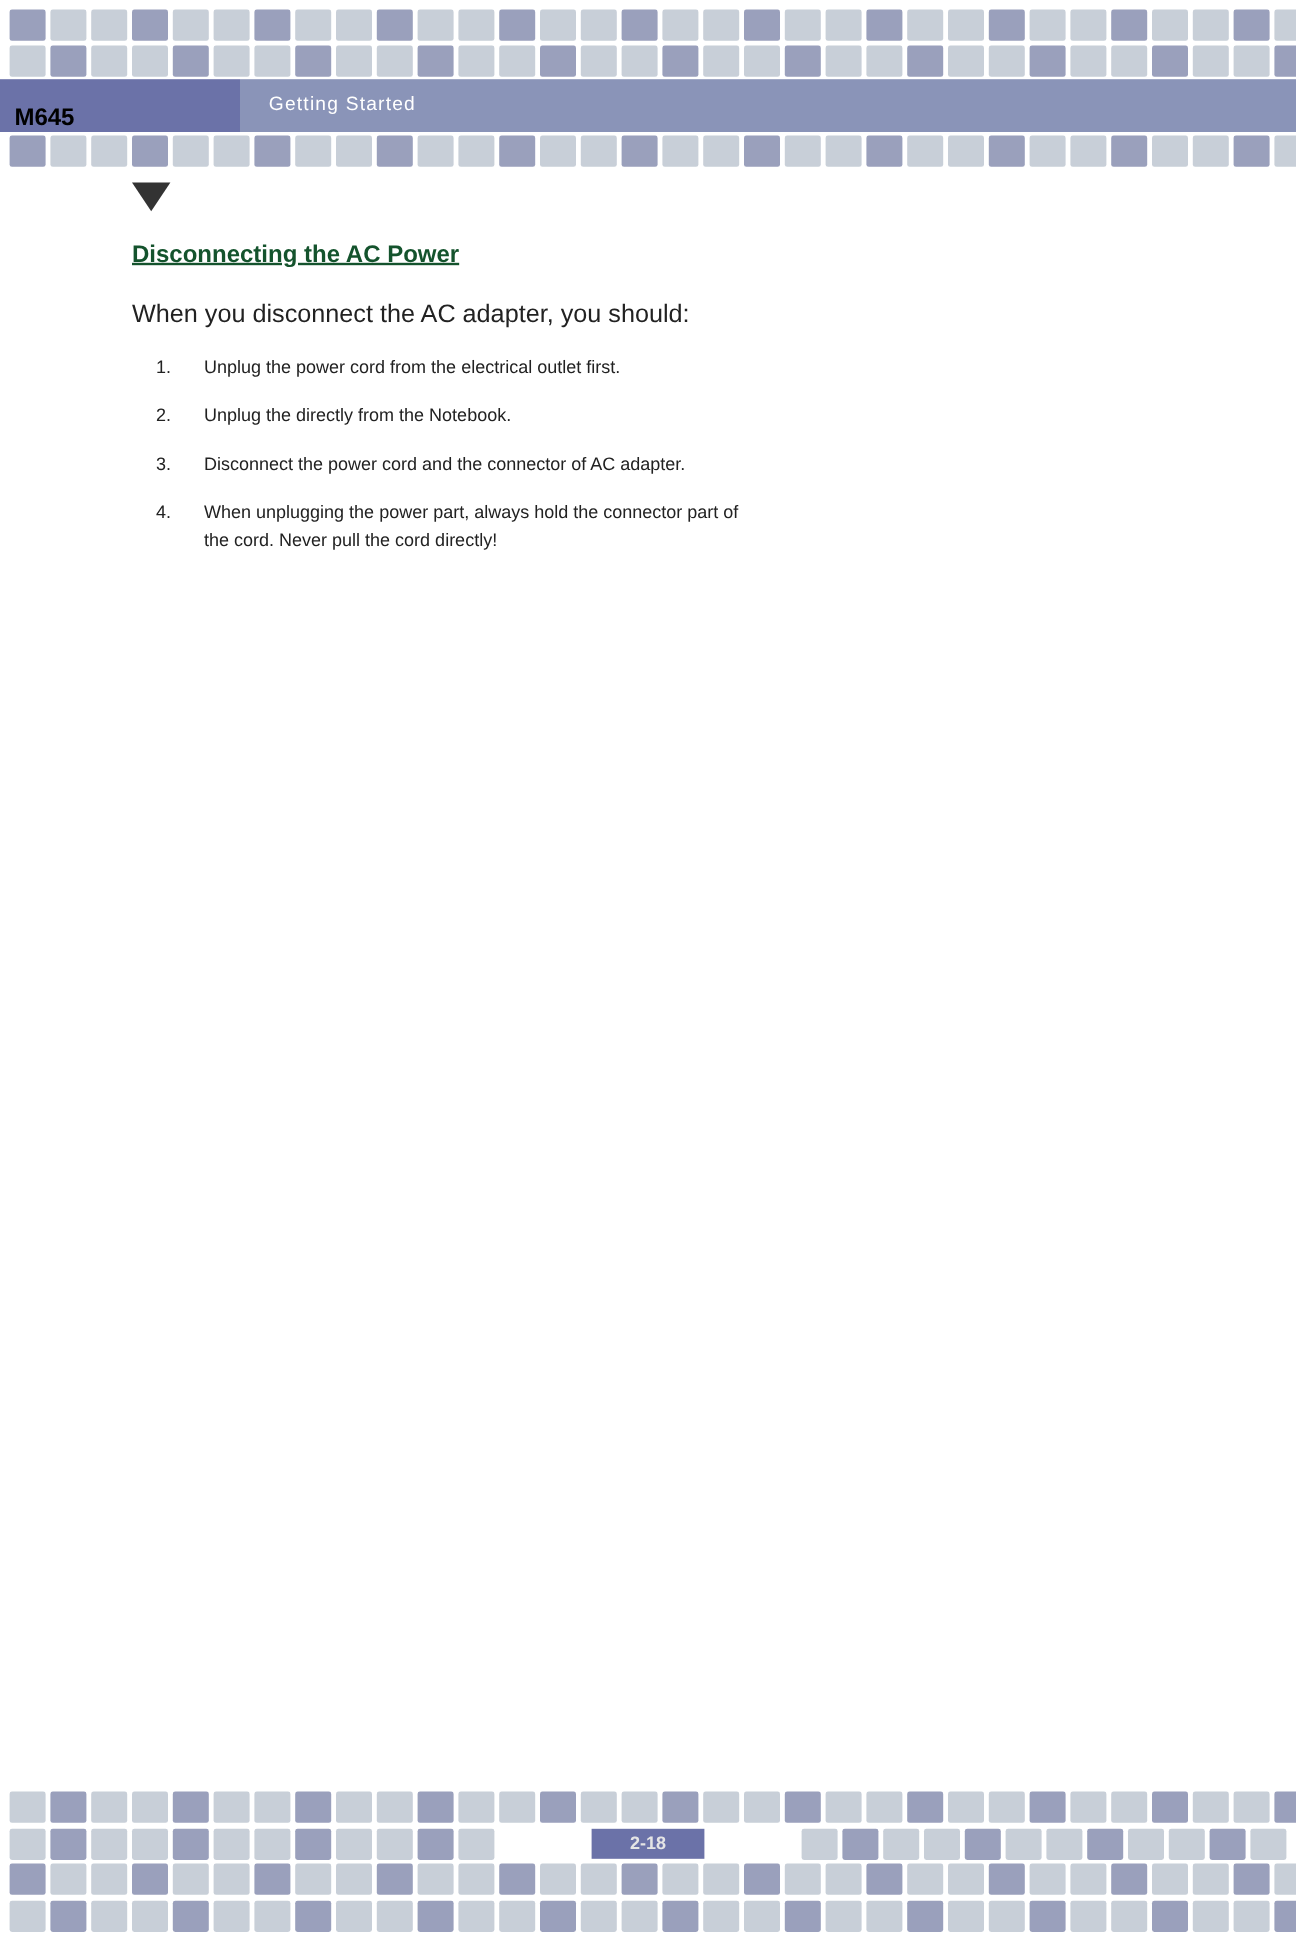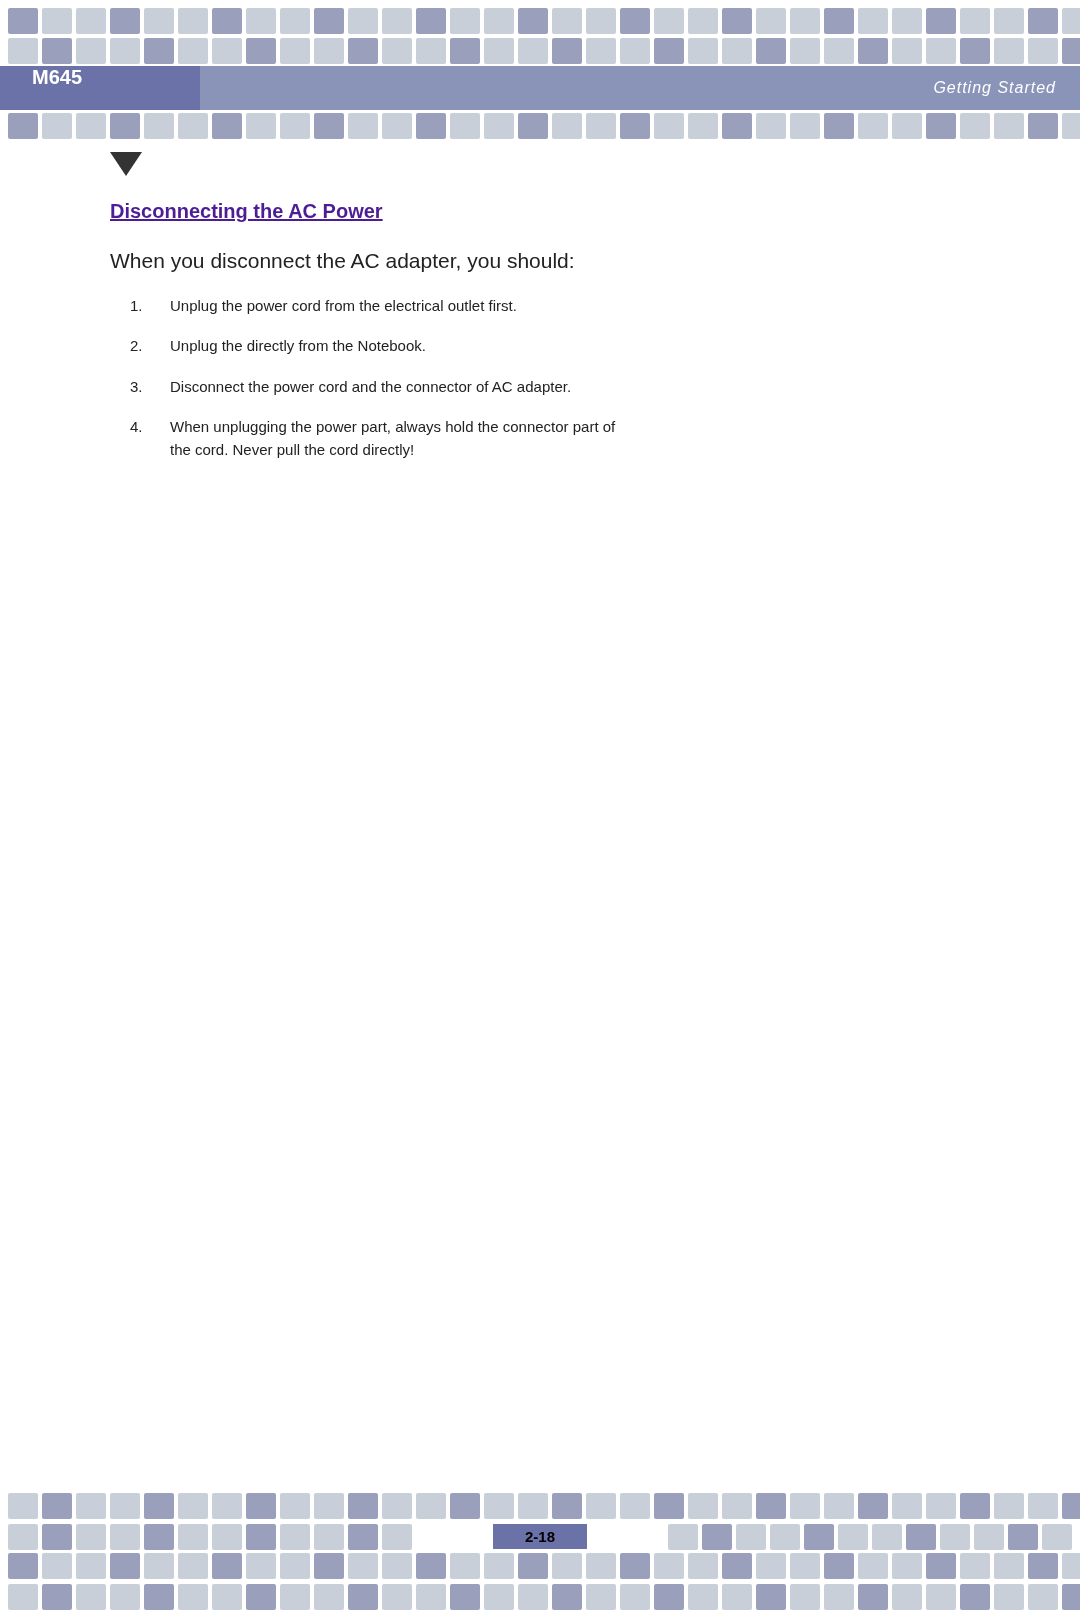--- a/index.html
+++ b/index.html
@@ -20,38 +20,36 @@
     
     .header-bar {
       display: flex;
       align-items: stretch;
       width: 100%;
       height: 44px;
     }
 
     .header-model {
       background: #6b72a8;
-      color: #ffffff;
+      color: #000000;
       font-size: 20px;
       font-weight: bold;
-      padding: 0 32px;
+      padding: 0 12px;
       display: flex;
-      align-items: flex-start;
+      align-items: flex-end;
       min-width: 200px;
     }
 
     .header-section {
       background: #8a94b8;
       color: #ffffff;
-      font-style: italic;
       font-size: 16px;
       font-weight: normal;
       display: flex;
       align-items: center;
-      justify-content: flex-end;
       flex: 1;
       padding: 0 24px;
       letter-spacing: 1px;
     }
 
     
     .arrow-section {
       padding: 10px 0 0 110px;
     }
 
@@ -66,21 +64,21 @@
 
     
     .content-area {
       padding: 20px 110px 40px 110px;
     }
 
     .page-title {
       font-size: 20px;
       font-weight: bold;
       text-decoration: underline;
-      color: #4c1d95;
+      color: #14532d;
       margin-bottom: 22px;
     }
 
     .intro-text {
       font-size: 21px;
       color: #222222;
       margin-bottom: 18px;
       line-height: 1.5;
     }
 
@@ -104,21 +102,21 @@
       font-size: 15px;
       color: #222222;
     }
 
     .list-text {
       flex: 1;
     }
 
     .page-number {
       background: #6b72a8;
-      color: #000000;
+      color: #e5e5e5;
       font-size: 15px;
       font-weight: bold;
       padding: 4px 32px;
       min-width: 80px;
       text-align: center;
     }
 
     .tsq {
       width: 30px;
       height: 26px;

